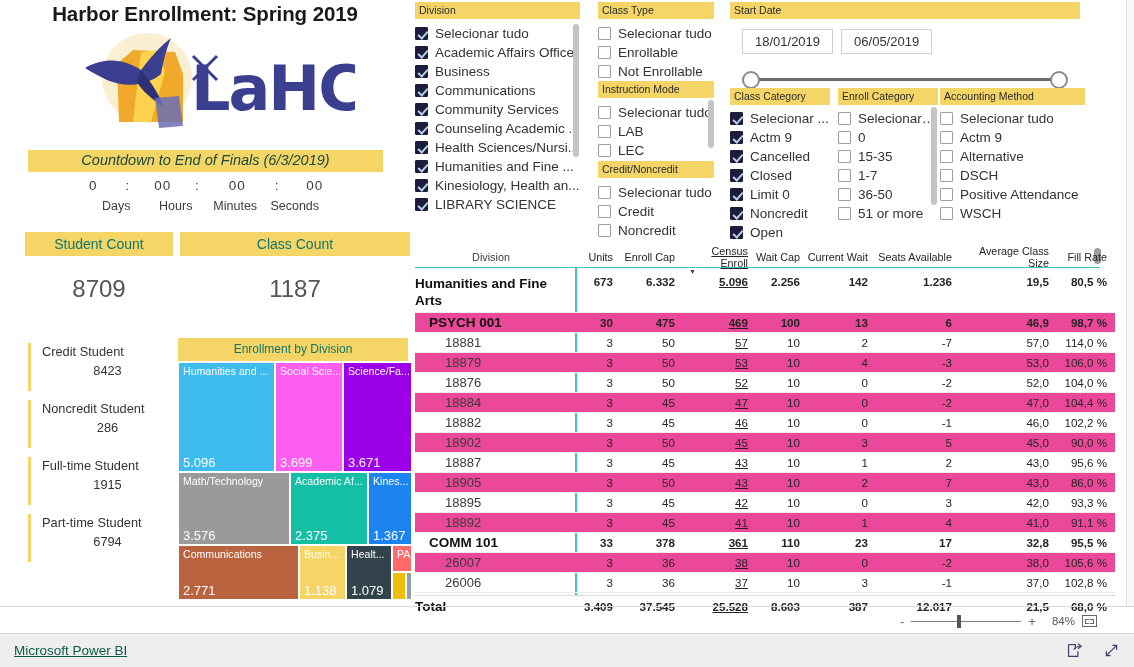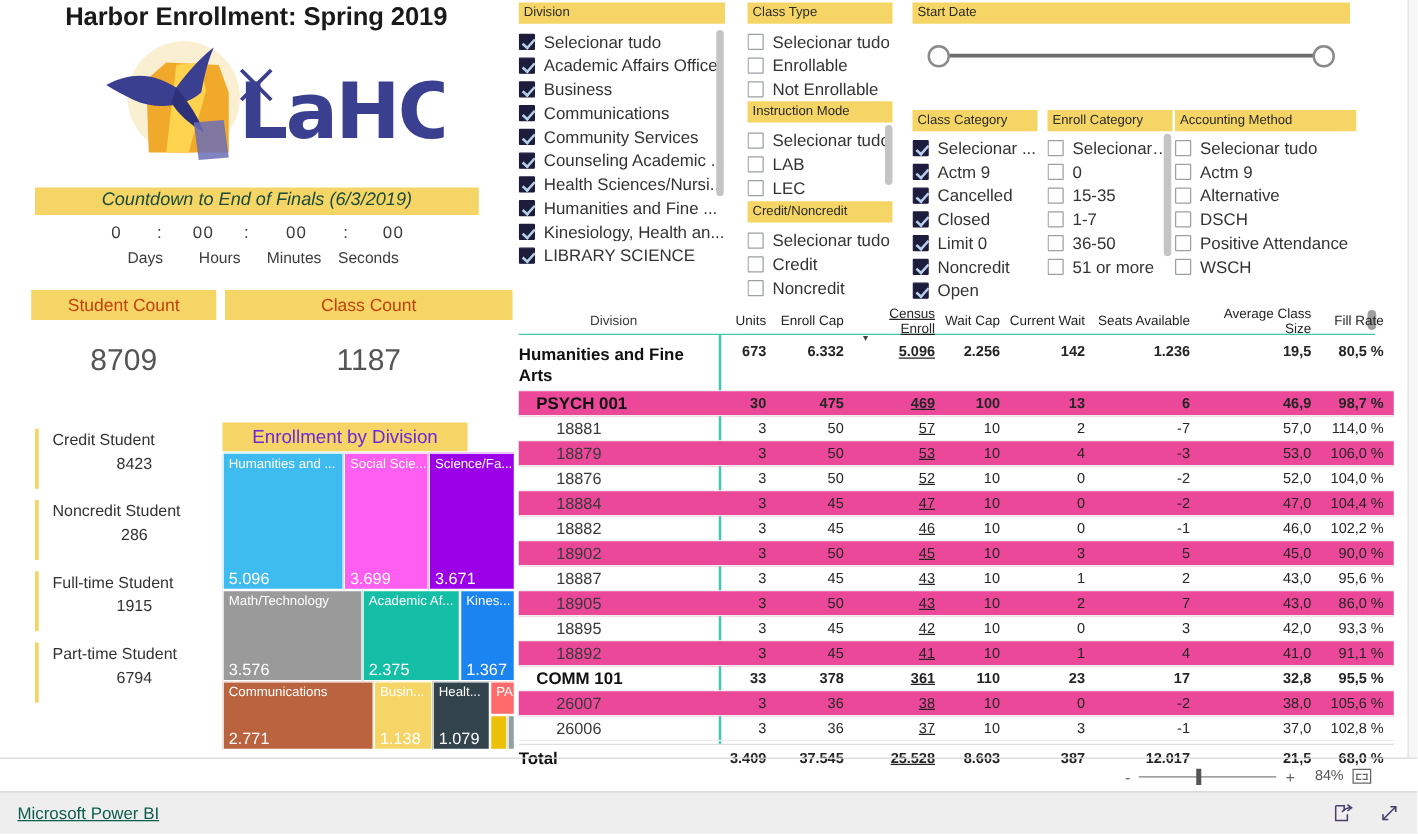--- a/index.html
+++ b/index.html
@@ -77,39 +77,39 @@
     text-align: center; font-size: 13.5px; color: #3c3c3c;
     letter-spacing: 1px;
   }
   .cd-nums span { display: inline-block; }
   .cd-labels {
     position: absolute; left: 28px; top: 199px; width: 355px;
     text-align: center; font-size: 12.5px; color: #3c3c3c;
   }
   .cd-labels span { display: inline-block; width: 56px; }
 
-  .kpi-band { position: absolute; height: 24px; line-height: 24px; font-size: 14px; color: #c2410c; }
+  .kpi-band { position: absolute; height: 24px; line-height: 24px; font-size: 14px; color: #0f766e; }
   .kpi-val {
     position: absolute; text-align: center;
     font-size: 24px; color: #555; font-weight: normal;
   }
 
   .metric {
     position: absolute; left: 28px; width: 145px; height: 48px;
     padding-left: 11px;
     border-left: 3px solid #F5D565;
   }
   .metric .m-name { font-size: 12.8px; color: #333; line-height: 18px; }
   .metric .m-val  { font-size: 12.8px; color: #333; line-height: 20px; text-align: center; }
 
   
   .tm-title {
-    position: absolute; left: 178px; top: 338px; width: 196px; height: 23px;
-    background: #F5D565; text-align: center; color: #6d28d9;
-    font-size: 15px; line-height: 23px;
+    position: absolute; left: 178px; top: 338px; width: 230px; height: 23px;
+    background: #F5D565; text-align: center; color: #0f766e;
+    font-size: 12px; line-height: 23px;
   }
   .tm { position: absolute; left: 178px; top: 362px; width: 234px; height: 238px; overflow: hidden; }
   .tile {
     position: absolute; overflow: hidden;
     color: #fff; border: 1px solid #ffffff;
   }
   .tile .t-name { position: absolute; left: 4px; top: 2px; font-size: 10.6px; white-space: nowrap; }
   .tile .t-val  { position: absolute; left: 4px; bottom: 1px; font-size: 13px; white-space: nowrap; }
 
   
@@ -366,20 +366,24 @@
         </div>
       <div class="sl-item">
           <span class="cb"></span>
           <span class="sl-label">Noncredit</span>
         </div>
     </div>
   </div>
 
   <div style="position:absolute; left:730px; top:2px; width:350px;">
     <div class="sl-head">Start Date</div>
+    <div style="display:flex; gap:8px; padding-top:10px; padding-left:12px;">
+      <div style="border:1px solid #d0d0d0; background:#fff; padding:4px 12px; font-size:13px; color:#333;">18/01/2019</div>
+      <div style="border:1px solid #d0d0d0; background:#fff; padding:4px 12px; font-size:13px; color:#333;">06/05/2019</div>
+    </div>
     <div style="position:relative; margin:14px 12px 0 12px; height:22px;">
       <div style="position:absolute; left:12px; right:12px; top:10px; height:3px; background:#6b6b6b;"></div>
       <div style="position:absolute; left:0; top:3px; width:18px; height:18px; border:2px solid #8a8a8a; border-radius:50%; background:#fff;"></div>
       <div style="position:absolute; right:0; top:3px; width:18px; height:18px; border:2px solid #8a8a8a; border-radius:50%; background:#fff;"></div>
     </div>
   </div>
 
   <div style="position:absolute; left:730px; top:88px; width:100px;">
     <div class="sl-head">Class Category</div>
     <div style="padding-top:4px;">

